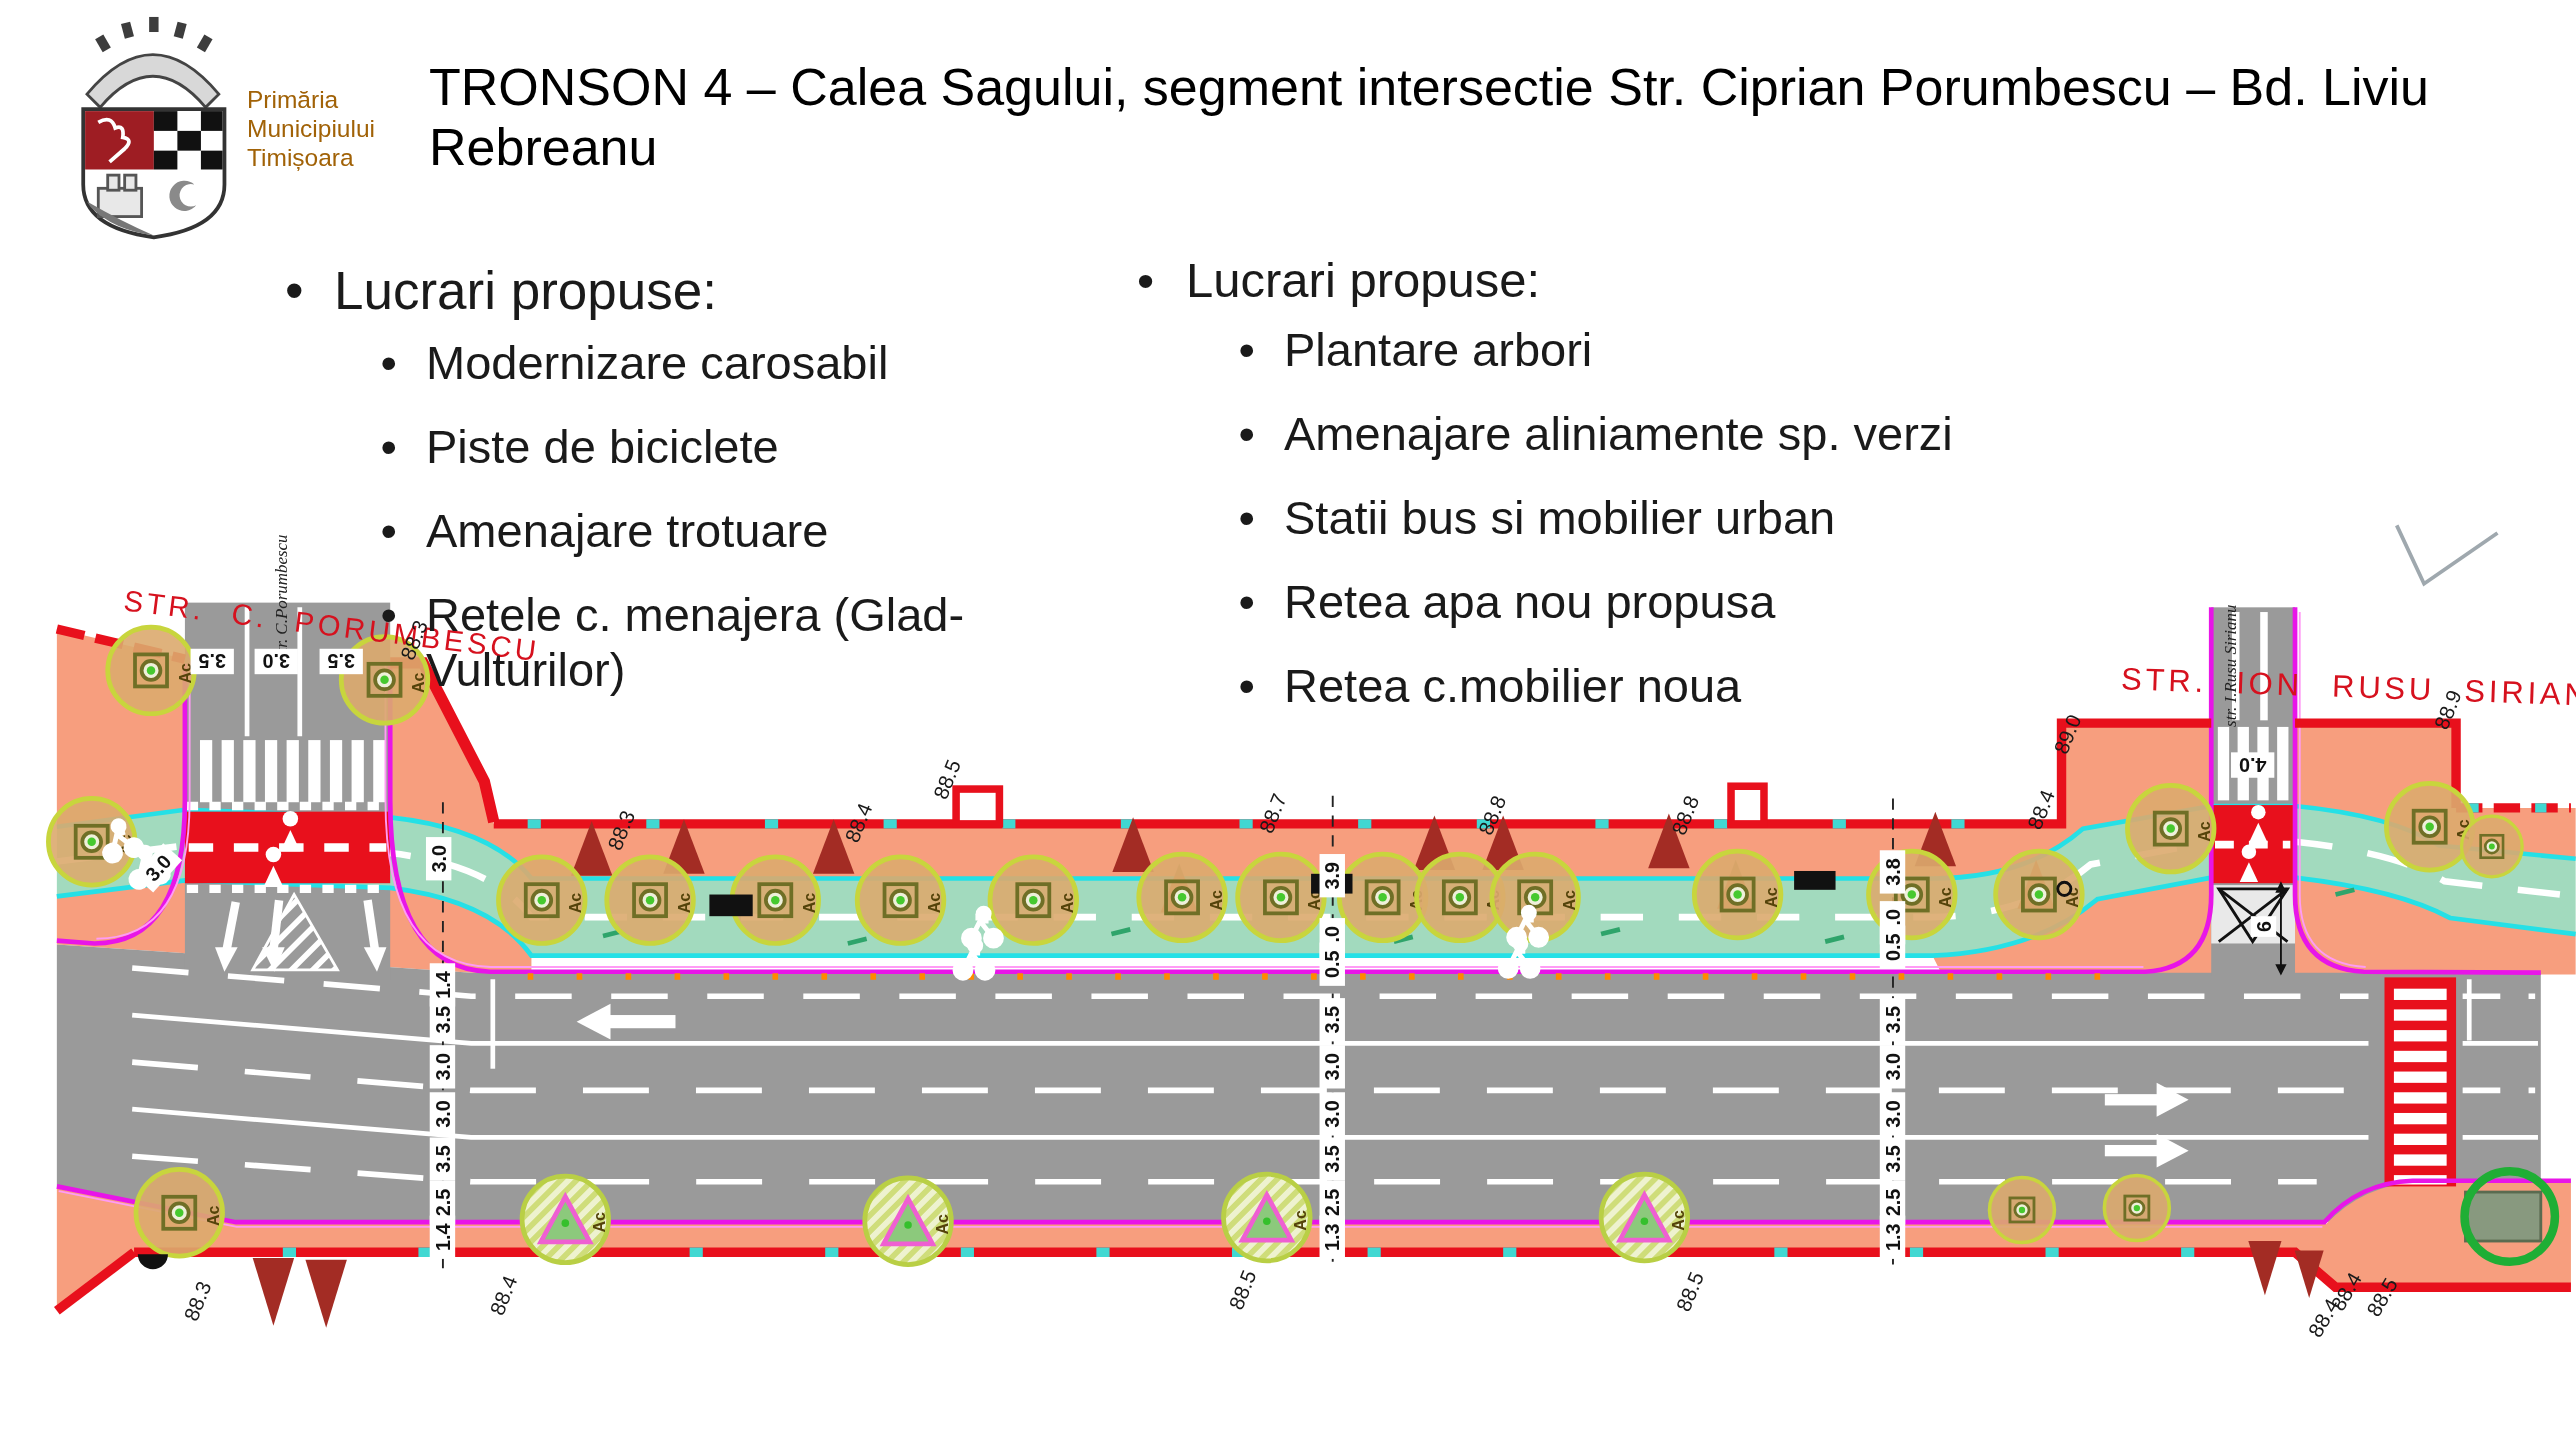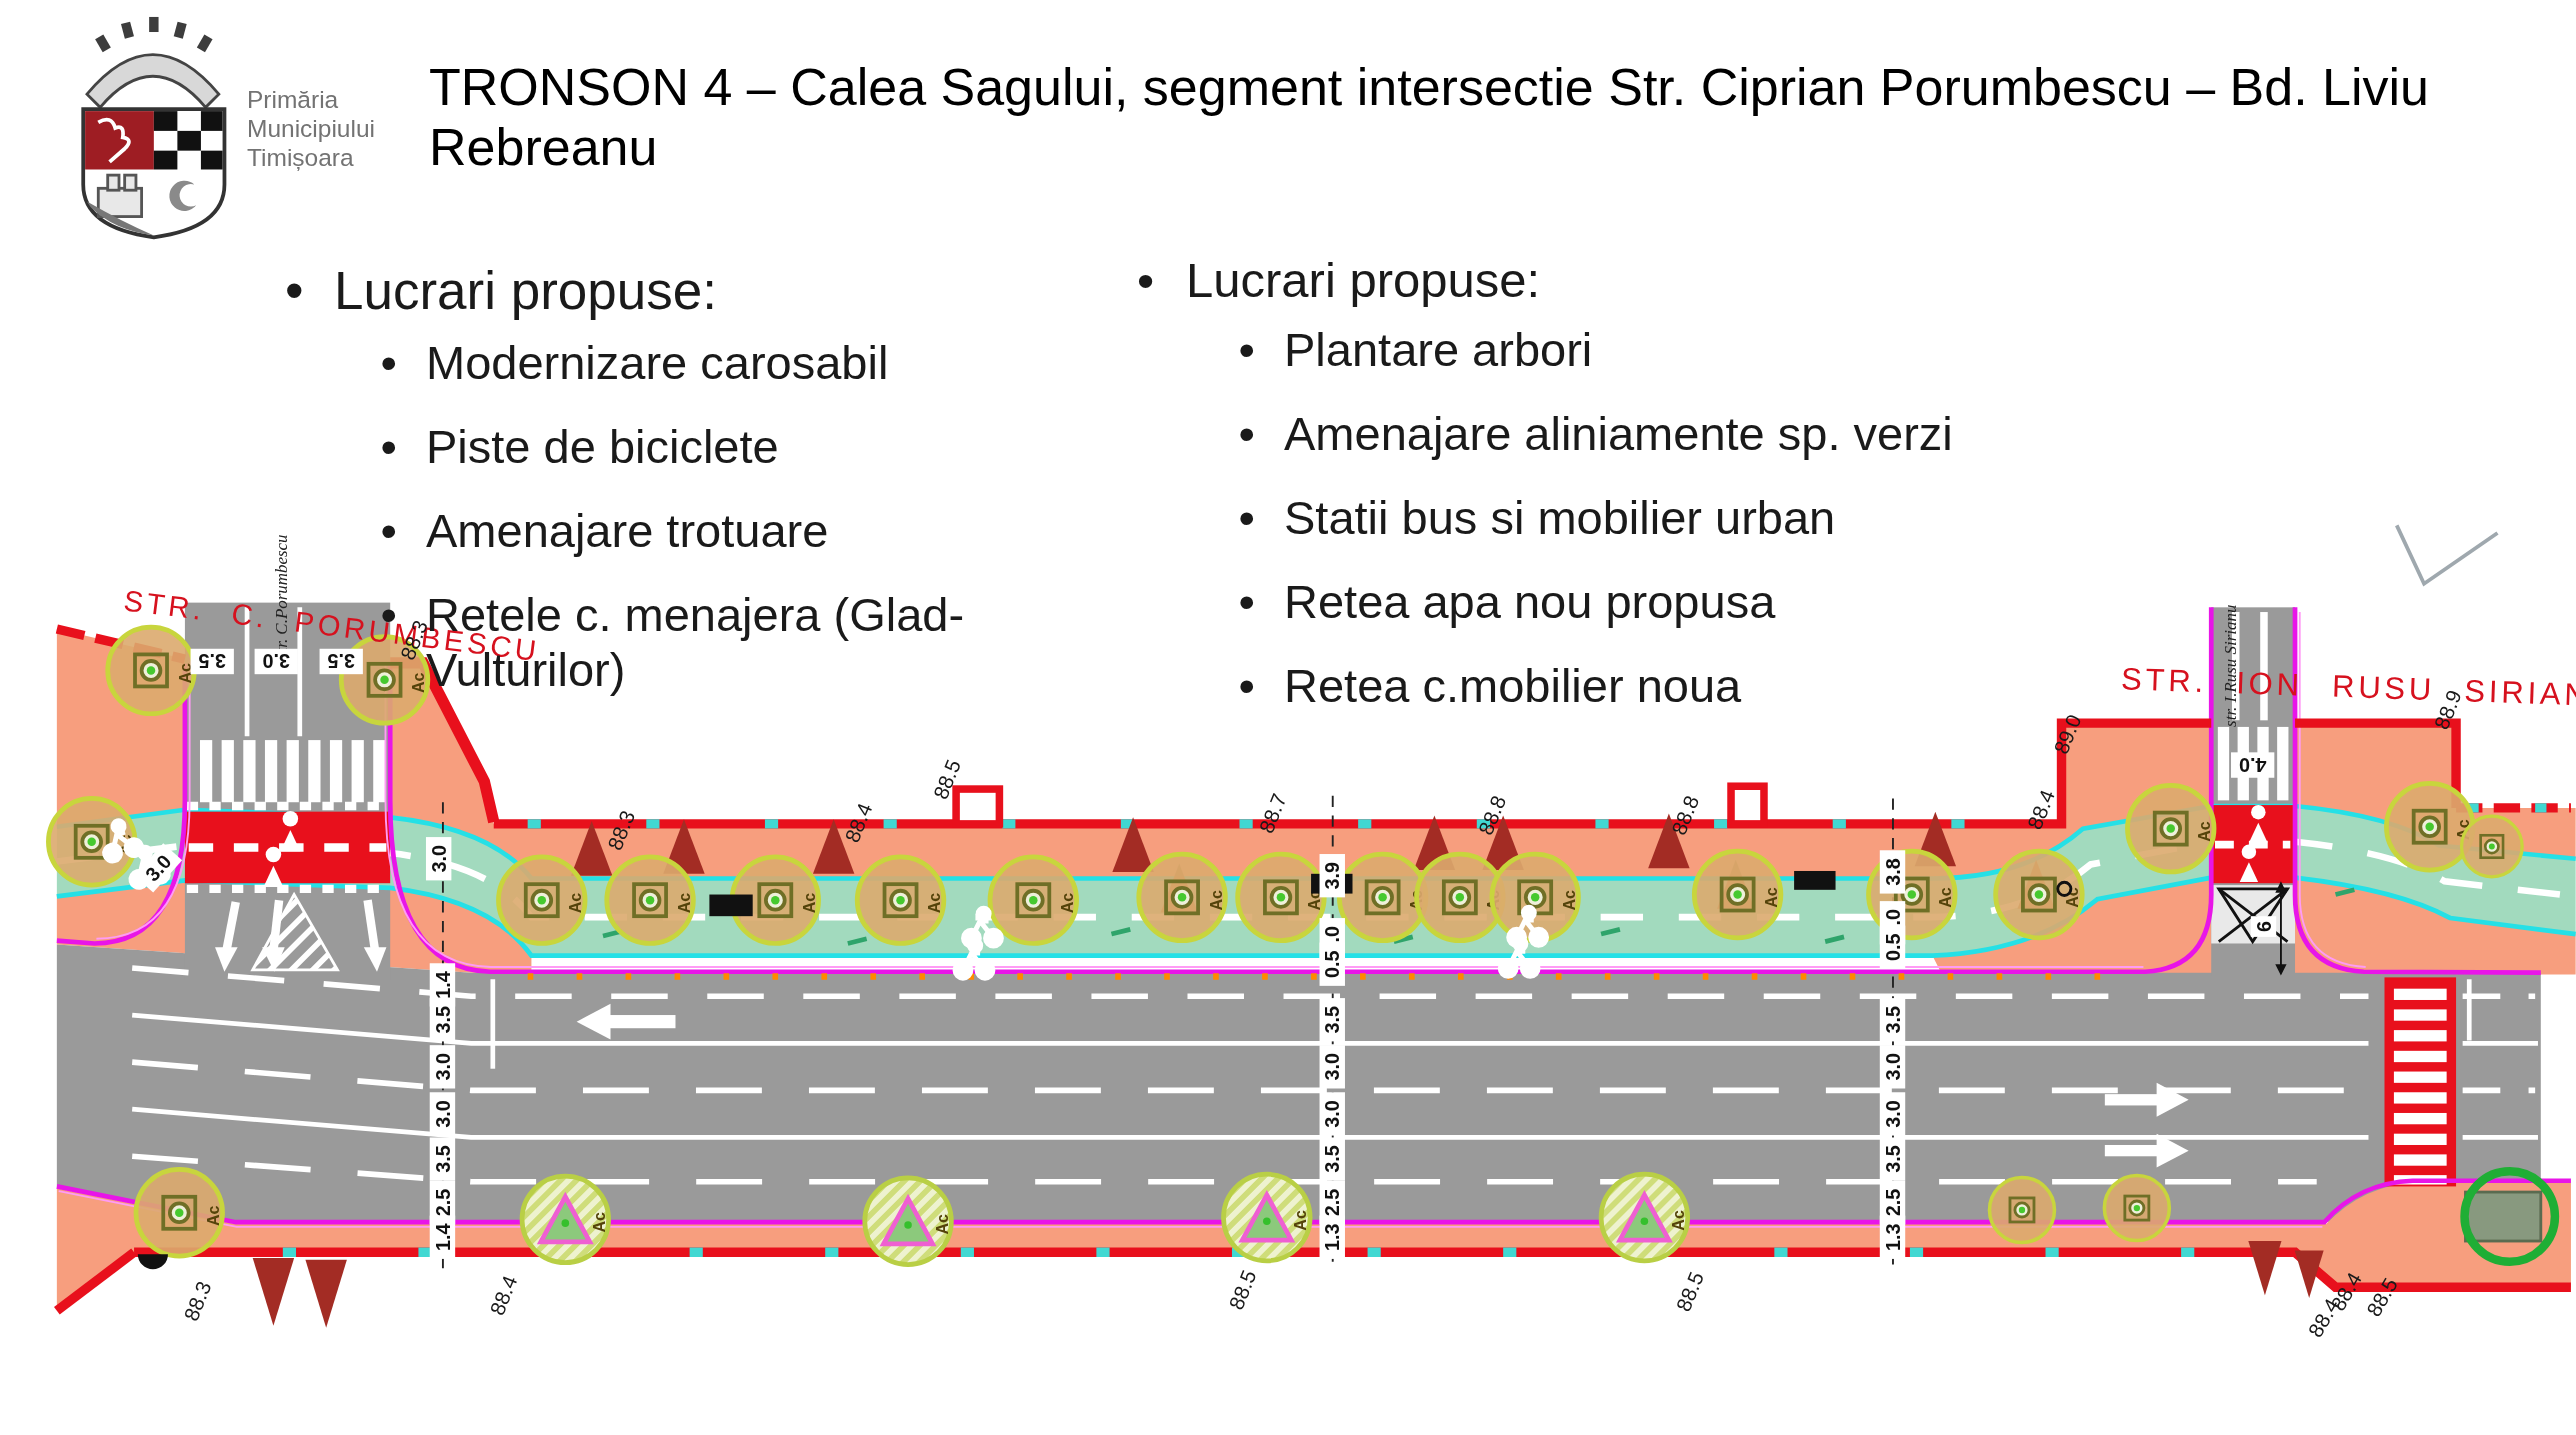--- a/index.html
+++ b/index.html
@@ -1,20 +1,20 @@
 <!DOCTYPE html>
 <html style="font-size:15px"><head>
 <meta charset="utf-8">
 <style>
   html,body{margin:0;padding:0;background:#fff}
   .slide{position:relative;width:2576px;height:1435px;background:#fff;overflow:hidden;
          font-family:"Liberation Sans",sans-serif;color:#1a1a1a}
   .plan-svg{position:absolute;left:0;top:0;z-index:1}
   .overlay{position:absolute;z-index:2}
-  .logo-cap{left:247px;top:85px;font-size:24.5px;line-height:29px;color:#737373}
+  .logo-cap{left:247px;top:85px;font-size:24.5px;line-height:29px;color:#a16207}
   .title{left:429px;top:57px;width:2016px;font-size:52px;line-height:60px;color:#000000}
   .lst h2{margin:4px;position:relative;font-weight:400}
   .lst h2::before{content:"•";position:absolute;left:17px}
   .lst ul{list-style:none;margin:0;padding:0}
   .lst li{position:relative;padding-left:68px}
   .lst li::before{content:"•";position:absolute;left:22.6px}
   .lst-left{left:264px;top:256px;width:895px}
   .lst-left h2{padding-left:66px;font-size:53px;line-height:62px;margin-bottom:13px}
   .lst-left li{margin-left:94px;font-size:47px;line-height:55px;margin-bottom:29px;width:674px}
   .lst-right{left:1116px;top:247px;width:1177px}

